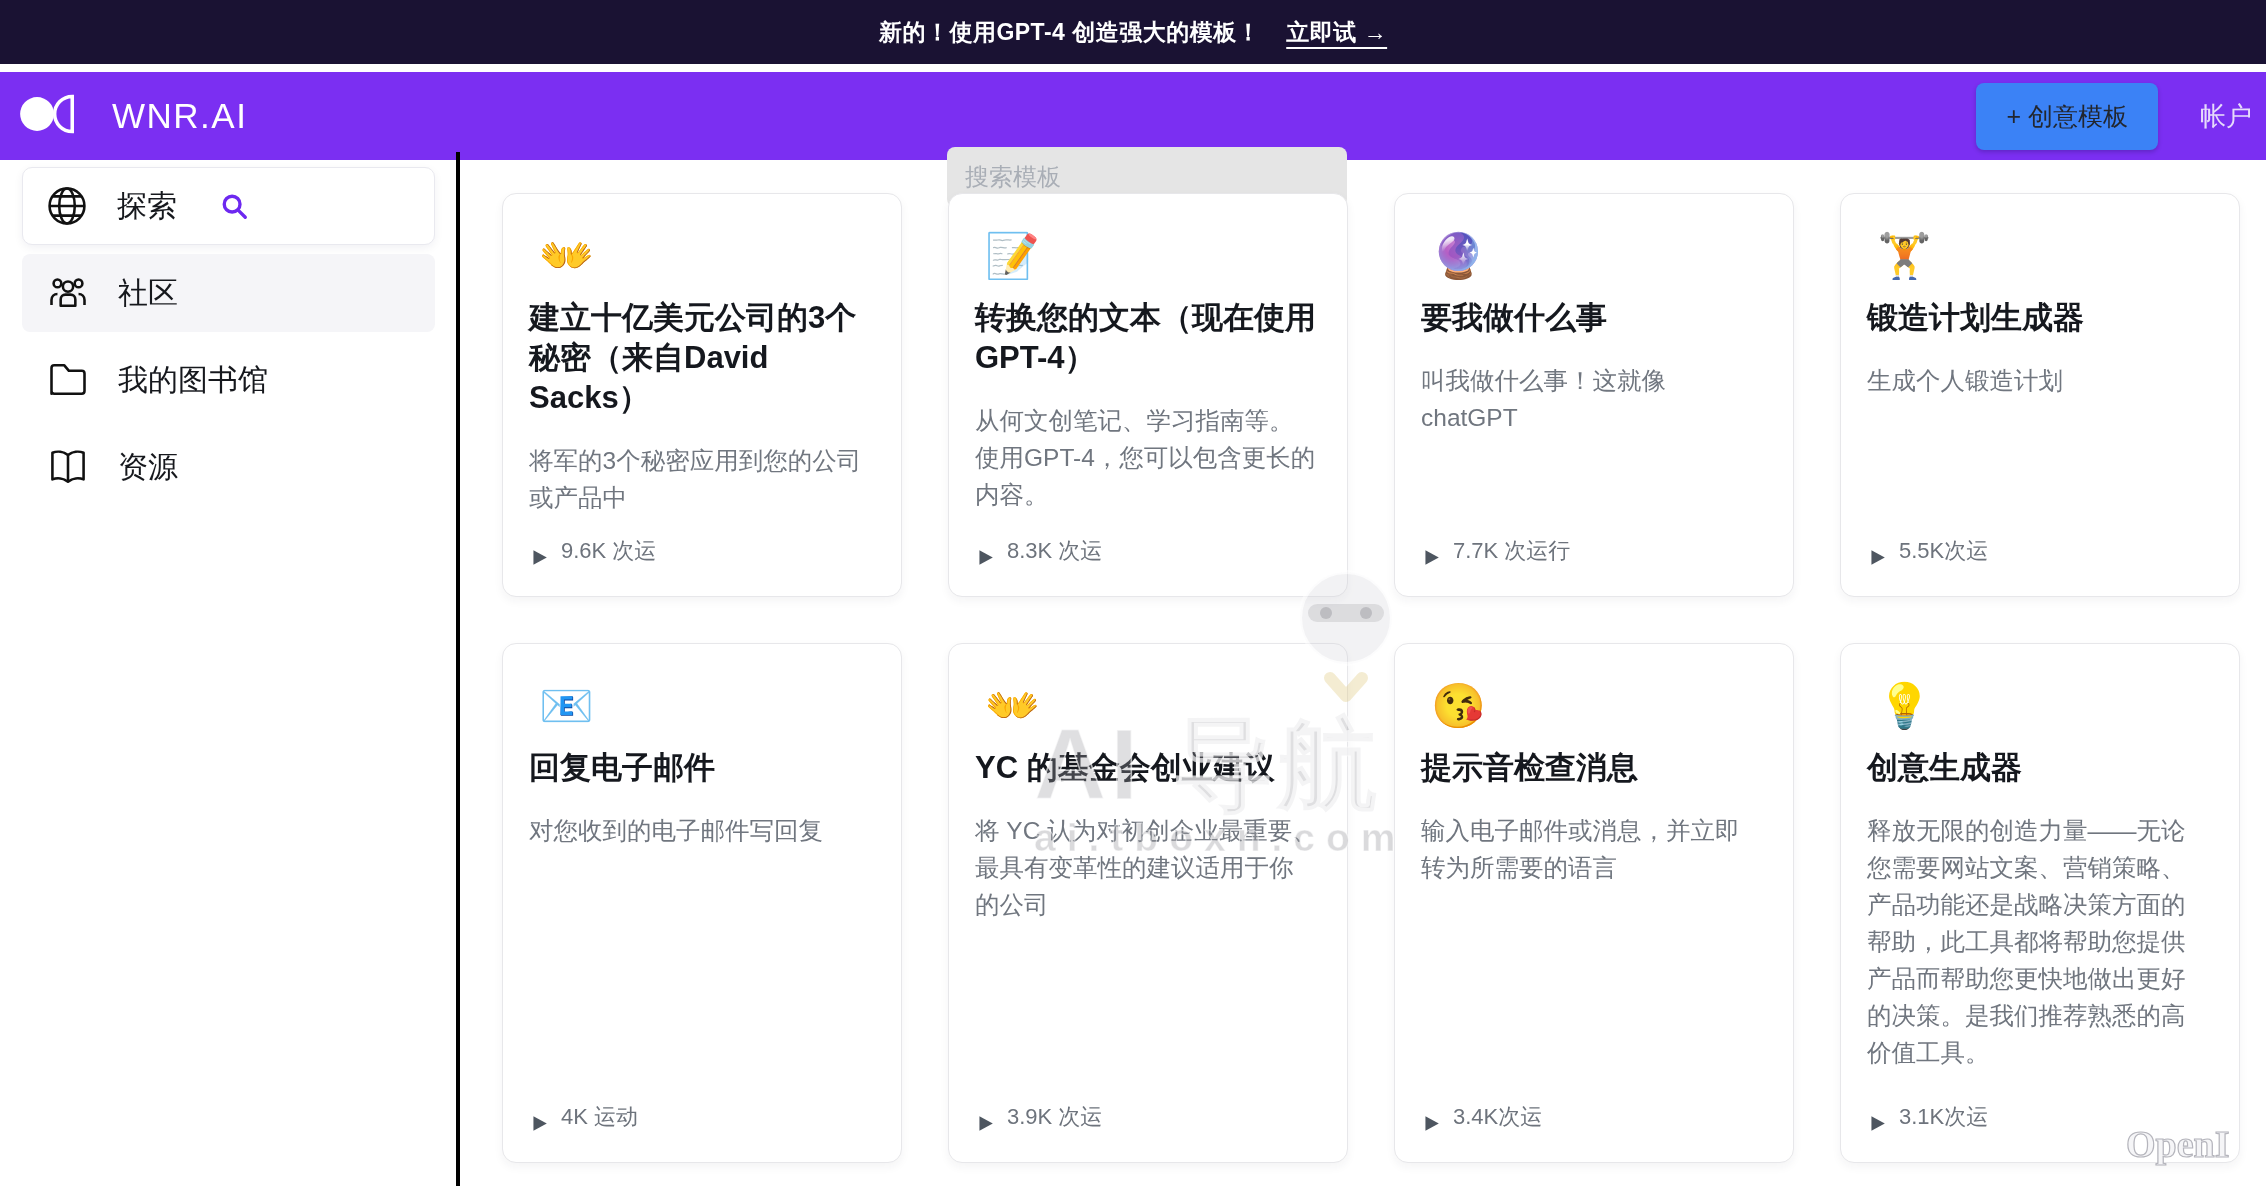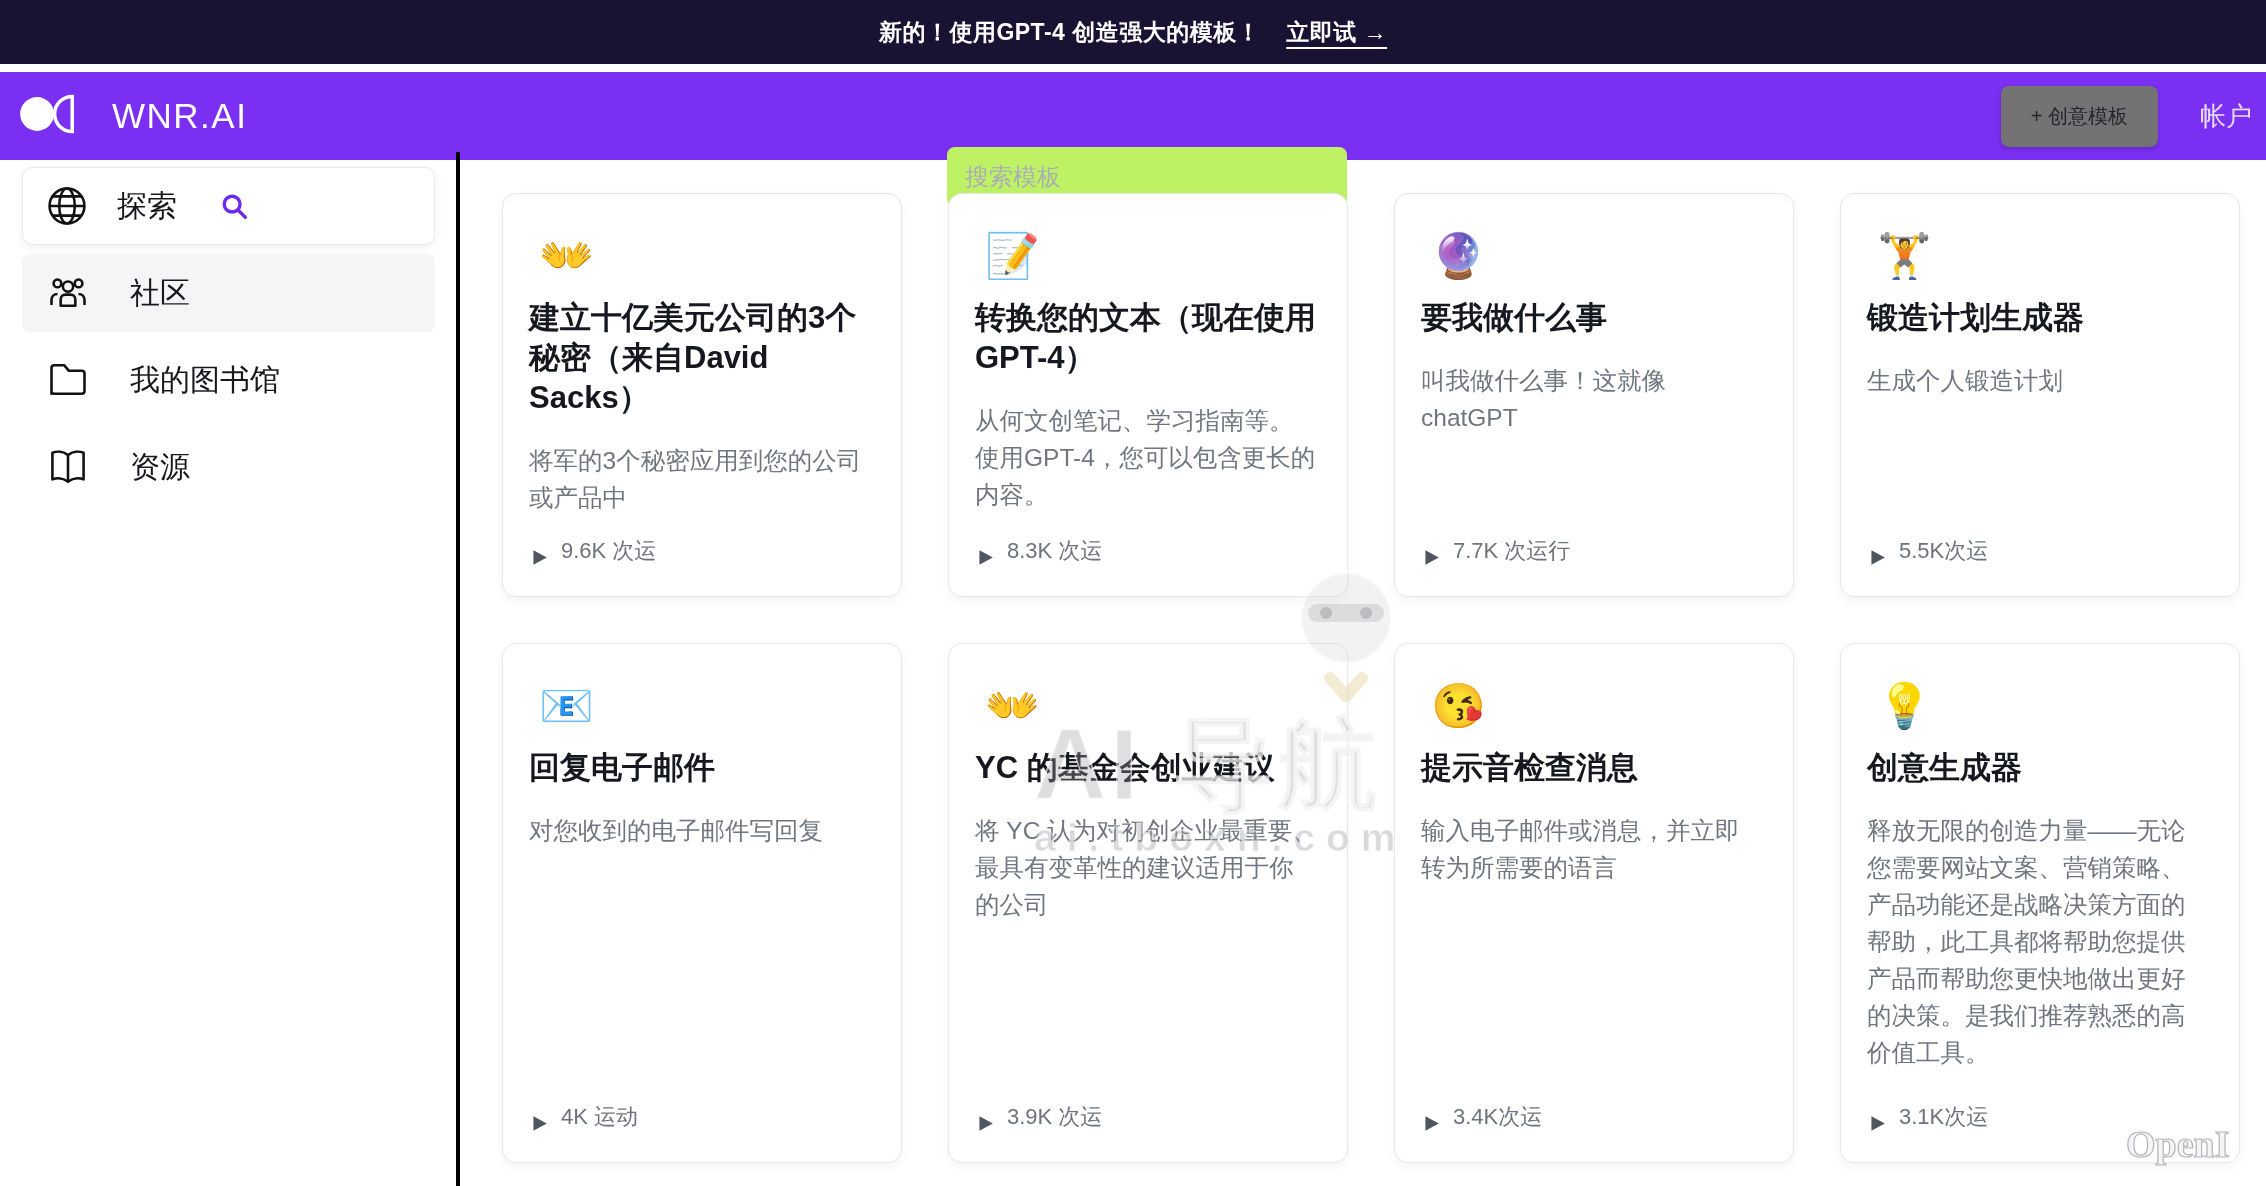--- a/index.html
+++ b/index.html
@@ -11,42 +11,42 @@
   .banner { position:absolute; left:0; top:0; width:2266px; height:64px; background:#1a1233;
             display:flex; align-items:center; justify-content:center; color:#fff;
             font-size:23px; font-weight:700; letter-spacing:.5px; }
   .banner a { color:#fff; margin-left:26px; text-decoration:underline; text-underline-offset:7px;
               text-decoration-thickness:2px; cursor:pointer; }
 
   
   .header { position:absolute; left:0; top:72px; width:2266px; height:88px; background:#7b2ff2; }
   .brand { position:absolute; left:18px; top:0; height:88px; display:flex; align-items:center; gap:18px; cursor:pointer; }
   .brand-name { color:#fff; font-size:35px; font-weight:400; letter-spacing:1.5px; }
-  .search-box { position:absolute; left:947px; top:75px; width:400px; height:60px; background:#bef264;
+  .search-box { position:absolute; left:947px; top:75px; width:400px; height:60px; background:#e5e5e5;
                 border-radius:8px; display:flex; align-items:center; padding:0 18px; }
   .search-box input { border:none; outline:none; width:100%; font-size:24px; color:#333;
                       font-family:"Liberation Sans", sans-serif; background:transparent; }
   .search-box input::placeholder { color:#a9aeb6; }
   .hdr-right { position:absolute; right:14px; top:0; height:88px; display:flex; align-items:center; gap:42px; }
-  .create-btn { background:#737373; border:none; border-radius:8px; padding:17px 30px; font-size:20px;
+  .create-btn { background:#3b82f6; border:none; border-radius:8px; padding:17px 30px; font-size:25px;
                 color:#22262e; font-family:"Liberation Sans", sans-serif; cursor:pointer;
                 box-shadow:0 2px 4px rgba(20,10,60,.25); }
   .account { color:#e6dbfb; font-size:26px; font-family:"Liberation Sans", serif; cursor:pointer; }
 
   
   .content { position:absolute; left:0; top:152px; width:2266px; height:1034px; display:flex; }
   .sidebar { width:460px; height:100%; border-right:4px solid #000000; padding-top:15px; flex:none; }
   .main { flex:1; padding:41px 0 0 42px; }
 
   
   .explore-card { width:413px; height:78px; margin-left:22px; background:#fff; border:1px solid #e9e9ef;
                   border-radius:10px; box-shadow:0 3px 10px rgba(25,20,60,.06); display:flex;
                   align-items:center; padding-left:22px; gap:28px; cursor:pointer; }
   .nav-item { width:413px; height:78px; margin:9px 0 0 22px; border-radius:8px; display:flex;
-              align-items:center; padding-left:24px; gap:40px; cursor:pointer; }
+              align-items:center; padding-left:24px; gap:28px; cursor:pointer; }
   .nav-item.shaded { background:#f5f5f8; }
   .nav-label { font-size:30px; color:#16181d; font-family:"Liberation Sans", serif; }
   .icon-44 { width:44px; height:44px; flex:none; }
   .search-mini { width:30px; height:30px; margin-left:14px; }
 
   .discord-card { width:413px; margin:48px 0 0 22px; background:#f3f0fb; border-radius:14px;
                   padding:26px; display:flex; gap:26px; cursor:pointer; }
   .discord-sq { width:100px; height:100px; border-radius:22px; background:#6f52e3; flex:none;
                 display:flex; align-items:center; justify-content:center; }
   .discord-title { font-size:26px; font-weight:600; color:#23262b; line-height:1.3; }

